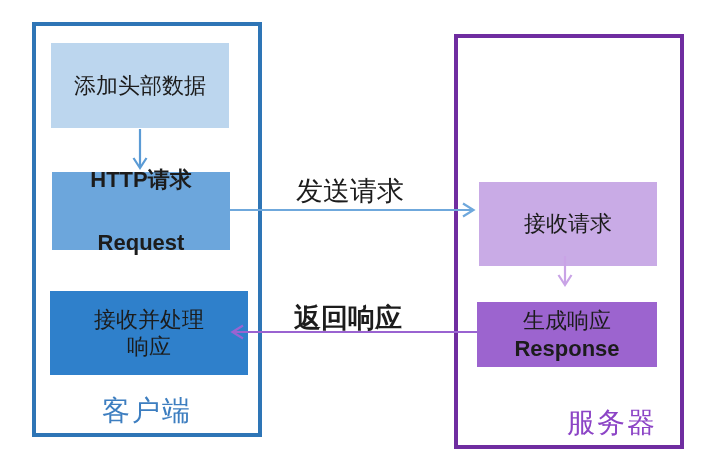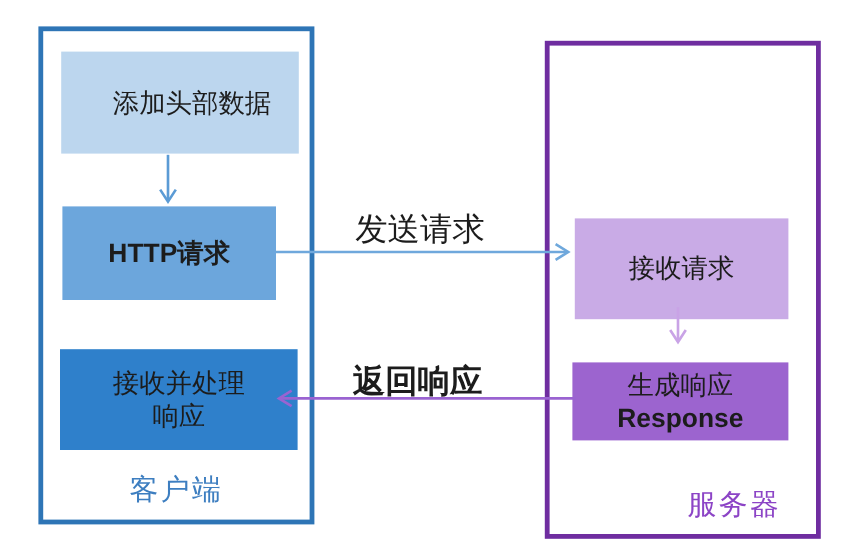--- a/index.html
+++ b/index.html
@@ -35,35 +35,35 @@
     justify-content: center;
     text-align: center;
     font-size: 22px;
     line-height: 1.25;
     color: var(--text, #1c1c1c);
   }
   .node .line { display: block; }
   .node .bold { font-weight: bold; }
 
   
-  .node.add-header      { left: 15px; top: 17px;  width: 178px; height: 85px; background: var(--box-light-blue, #BCD6EE); padding-left: 20px; }
+  .node.add-header      { left: 15px; top: 17px;  width: 178px; height: 85px; background: var(--box-light-blue, #BCD6EE); }
   .node.http-request    { left: 16px; top: 146px; width: 178px; height: 78px; background: var(--box-mid-blue, #6CA6DC); gap: 36px; }
   .node.receive-process { left: 14px; top: 265px; width: 198px; height: 84px; background: var(--box-dark-blue, #2F80CB); }
 
   
   .node.receive-request   { left: 21px; top: 144px; width: 178px; height: 84px; background: var(--box-light-purple, #C9ABE6); }
   .node.generate-response { left: 19px; top: 264px; width: 180px; height: 65px; background: var(--box-dark-purple, #9C64CF); }
 
   .group-label {
     position: absolute;
     left: 0;
     top: 366px;
     width: 222px;
     text-align: center;
-    font-size: 24px;
+    font-size: 28px;
     letter-spacing: 2px;
   }
   .group-label.client-label { color: var(--client-label, #3D7EC0); }
   .group-label.server-label { color: var(--server-label, #8C44C6); padding-left: 43px; }
 
   .arrow-layer {
     position: absolute;
     left: 0;
     top: 0;
     width: 719px;
@@ -92,20 +92,21 @@
 <body>
 
 <div class="canvas">
 
   <div class="container client">
     <div class="node add-header">
       <span class="line">添加头部数据</span>
     </div>
     <div class="node http-request">
       <span class="line bold">HTTP请求</span>
+      <span class="line bold">Request</span>
     </div>
     <div class="node receive-process">
       <span class="line">接收并处理</span>
       <span class="line">响应</span>
     </div>
     <div class="group-label client-label">客户端</div>
   </div>
 
   <div class="container server">
     <div class="node receive-request">

